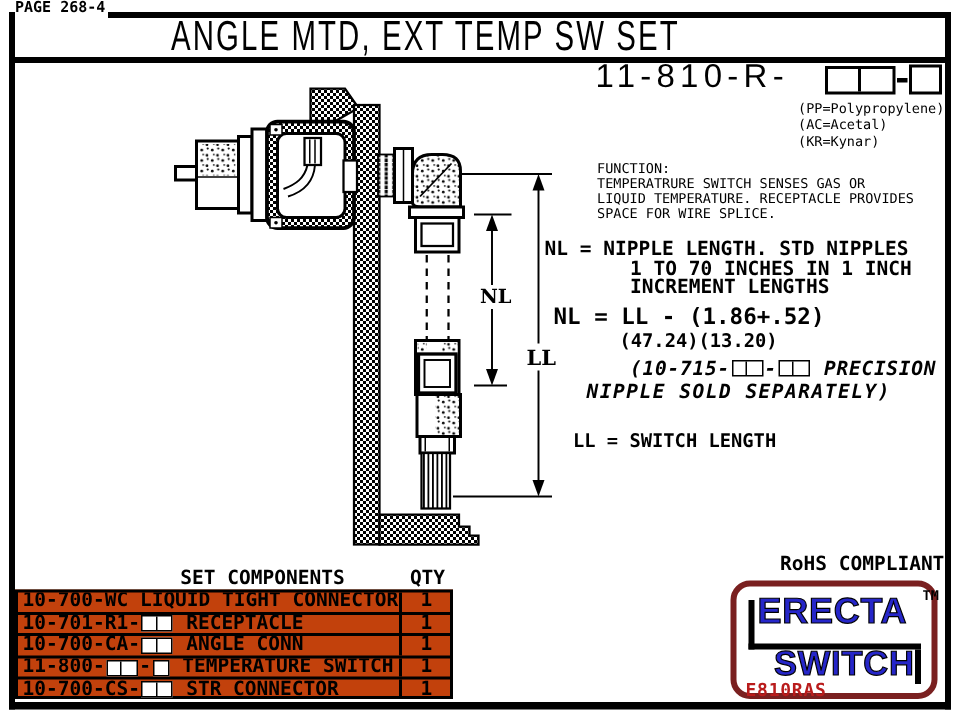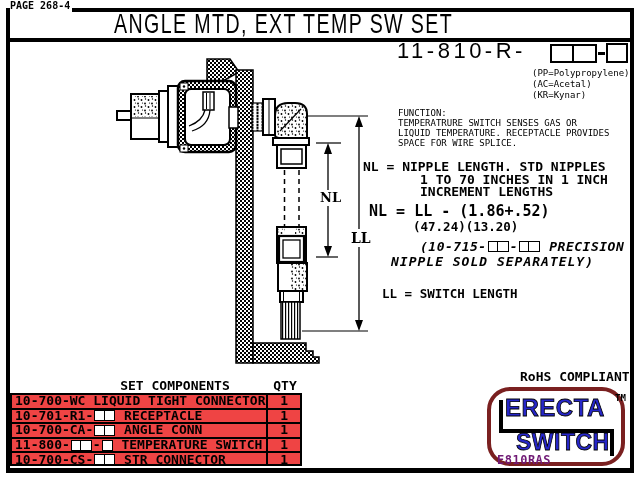--- a/index.html
+++ b/index.html
@@ -40,41 +40,41 @@
   
   .ibox{display:inline-block;vertical-align:-1px;border:1.5px solid #000;background:#fff;
         width:21px;height:11px;box-sizing:border-box;margin:0 1px;}
   .ibox.c1{width:11px;}
   .ibox i{display:block;width:50%;height:100%;border-right:1.5px solid #000;box-sizing:border-box;}
   
   .thead{top:379px;font-size:13px;font-weight:bold;text-align:center;line-height:13px;}
   #thead-comp{left:10px;width:258px;margin-left:36px;}
   #thead-qty{left:268px;width:34px;}
   #components-table{left:10px;top:393px;width:292px;height:73px;border:2px solid #000;
-      box-sizing:border-box;background:#ef4444;}
+      box-sizing:border-box;background:#c2410c;}
   .trow{display:flex;height:12.6px;border-bottom:2px solid #000;align-items:stretch;}
   .trow:last-child{border-bottom:none;}
   .tcell{display:flex;align-items:center;font-size:13px;font-weight:bold;line-height:12px;
       white-space:pre;overflow:hidden;}
   .tcell.comp{width:258px;padding-left:3px;box-sizing:border-box;}
   .tcell.qty{width:34px;border-left:2px solid #000;justify-content:center;box-sizing:border-box;}
   
   #rohs-label{left:520px;top:369px;font-size:13px;font-weight:bold;letter-spacing:0px;}
-  #logo{left:487px;top:387px;width:138px;height:79px;border:4px solid #7a2020;border-radius:23px;
+  #logo{left:487px;top:387px;width:138px;height:79px;border:4px solid #7a2020;border-radius:13px;
       background:#fff;box-sizing:border-box;}
   #logo .bar{position:absolute;background:#000;}
   #logo-vbar-left{left:8px;top:9px;width:4px;height:33px;}
   #logo-hbar{left:8px;top:38px;width:115px;height:4px;}
   #logo-vbar-right{left:119px;top:42px;width:4px;height:23px;}
   .logo-word{position:absolute;font-family:"Liberation Sans",sans-serif;font-weight:bold;
       color:#2626c9;-webkit-text-stroke:0.8px #000;line-height:100%;white-space:nowrap;}
   #logo-erecta{left:14px;top:5px;font-size:24px;letter-spacing:0.5px;}
   #logo-switch{left:25px;top:40px;font-size:23px;letter-spacing:0.5px;}
   #logo-tm{position:absolute;left:124px;top:2px;font-size:9px;font-weight:bold;color:#000;}
-  #logo-code{position:absolute;left:6px;top:62px;font-size:12px;font-weight:bold;color:#701a75;
+  #logo-code{position:absolute;left:6px;top:62px;font-size:12px;font-weight:bold;color:#b91c1c;
       letter-spacing:0.5px;}
   #diagram-svg{left:100px;top:55px;}
 </style>
 </head>
 <body>
 
 <div id="page">
 
   <div id="page-label" class="abs">PAGE 268-4</div>
   <div id="border-top" class="abs ink"></div>

